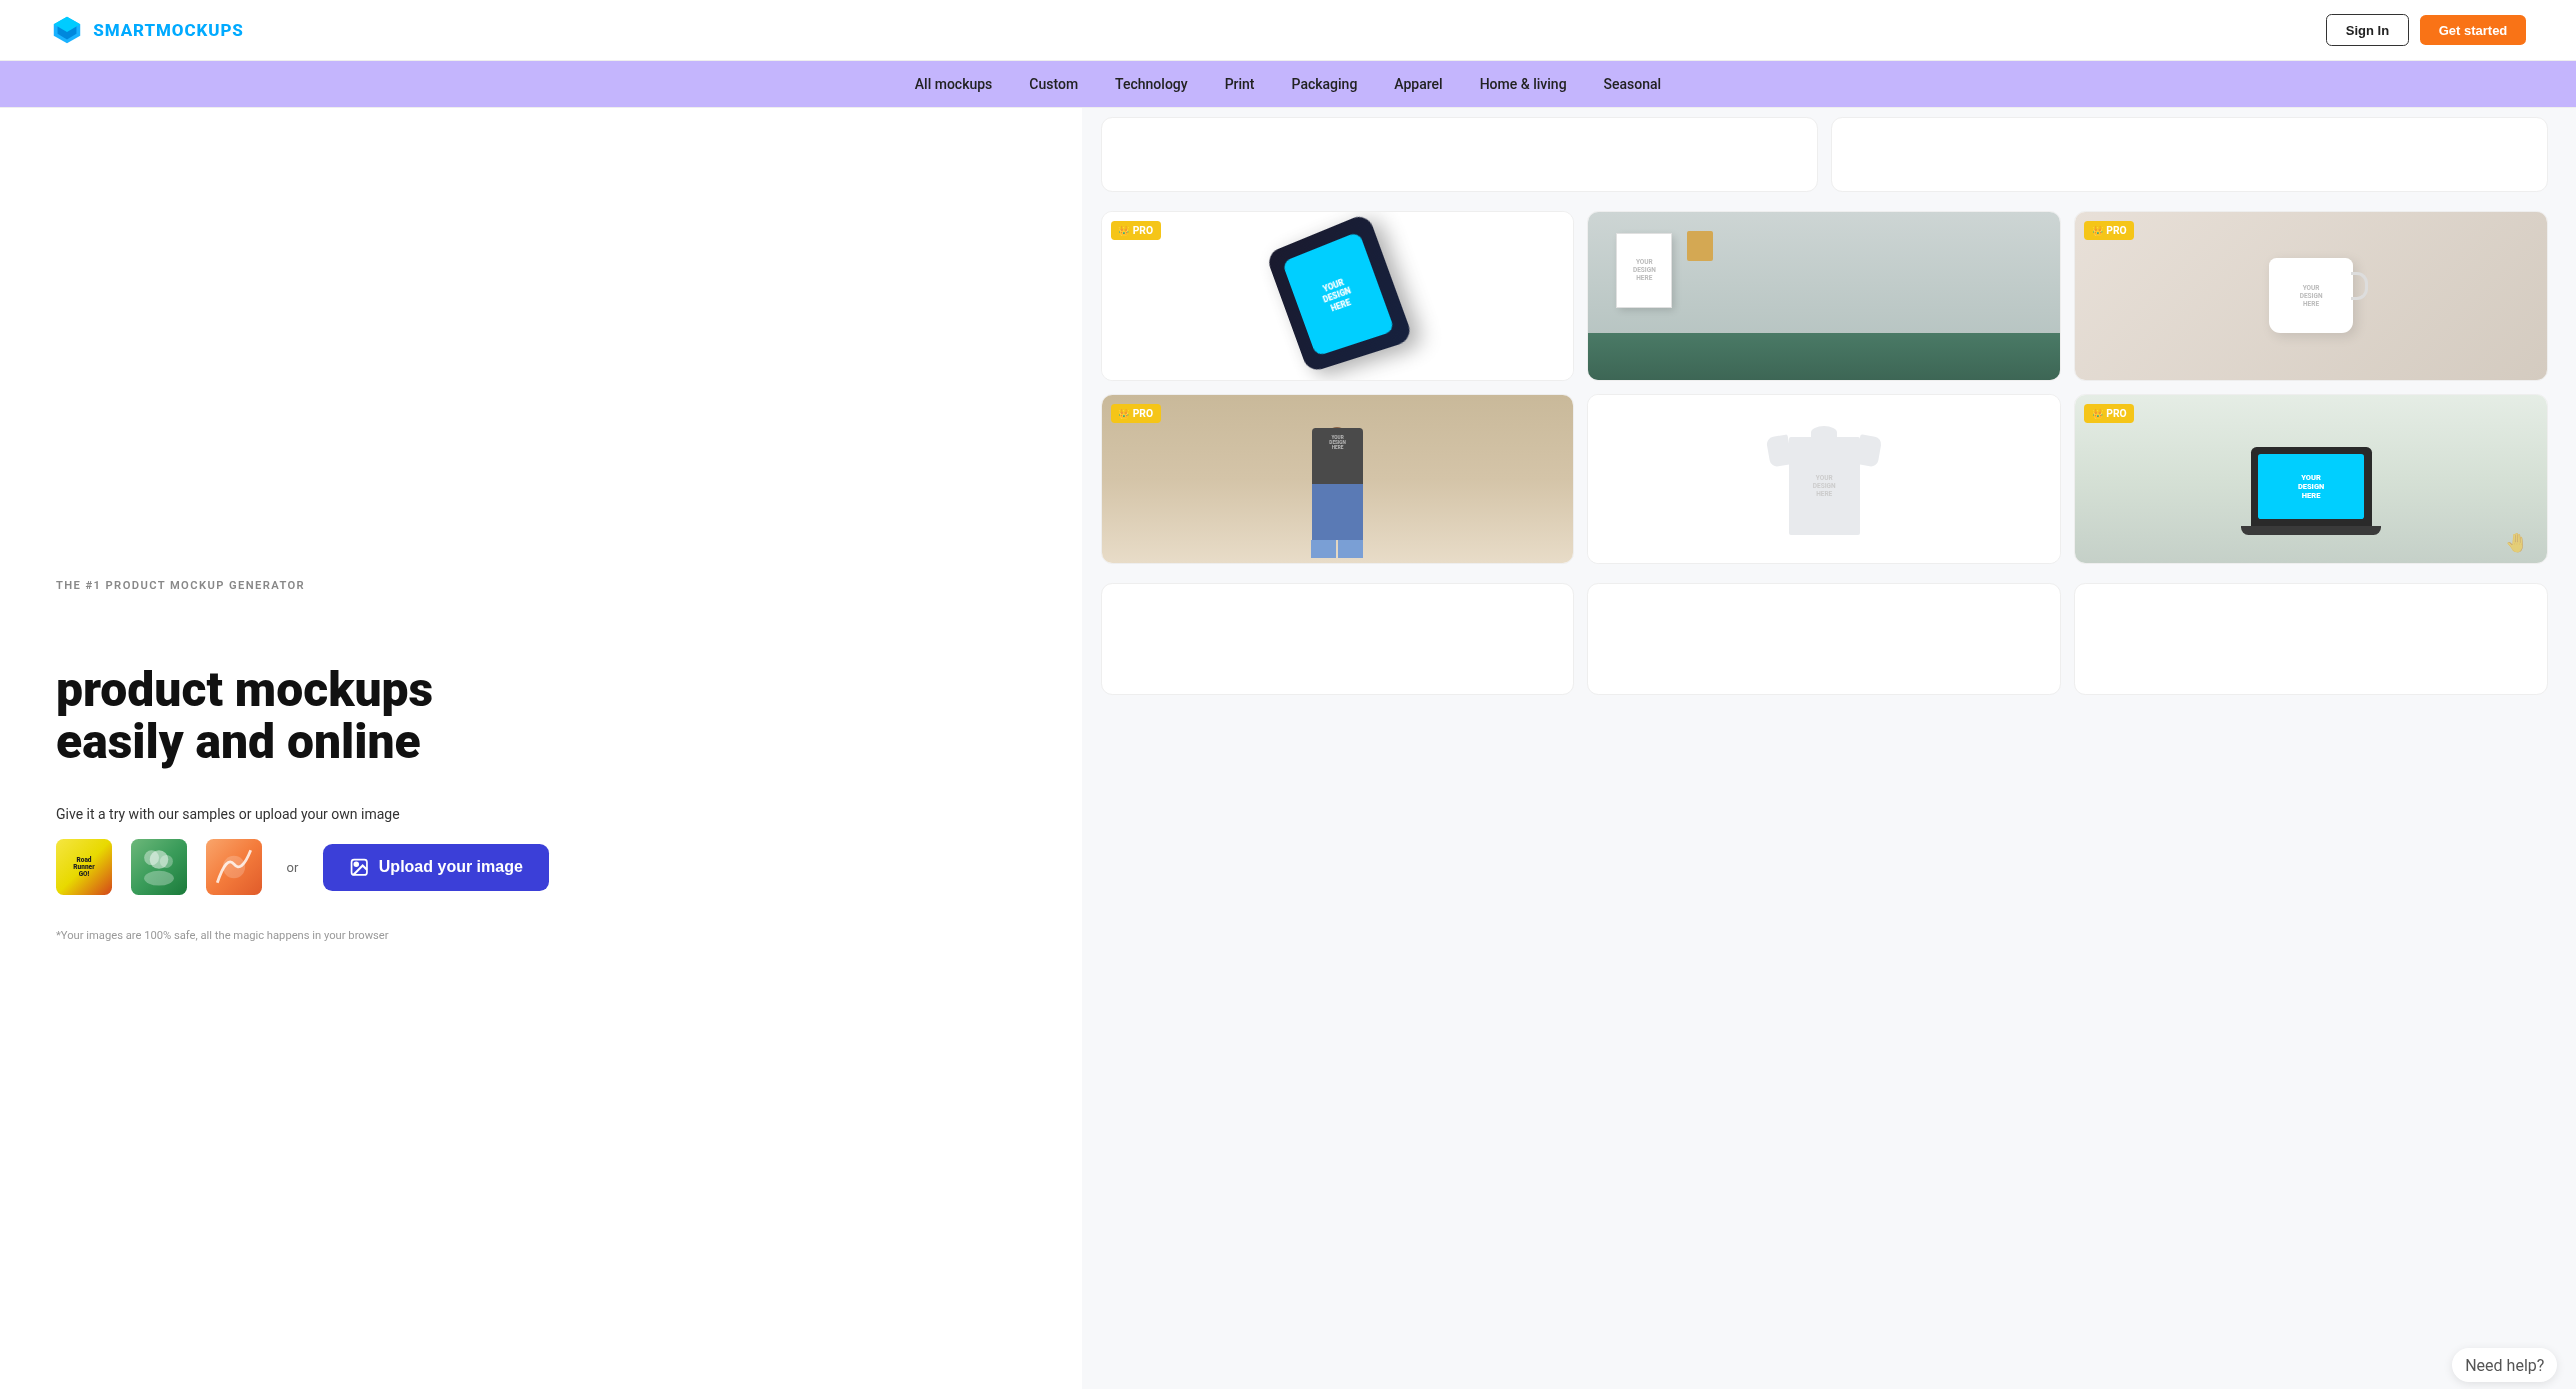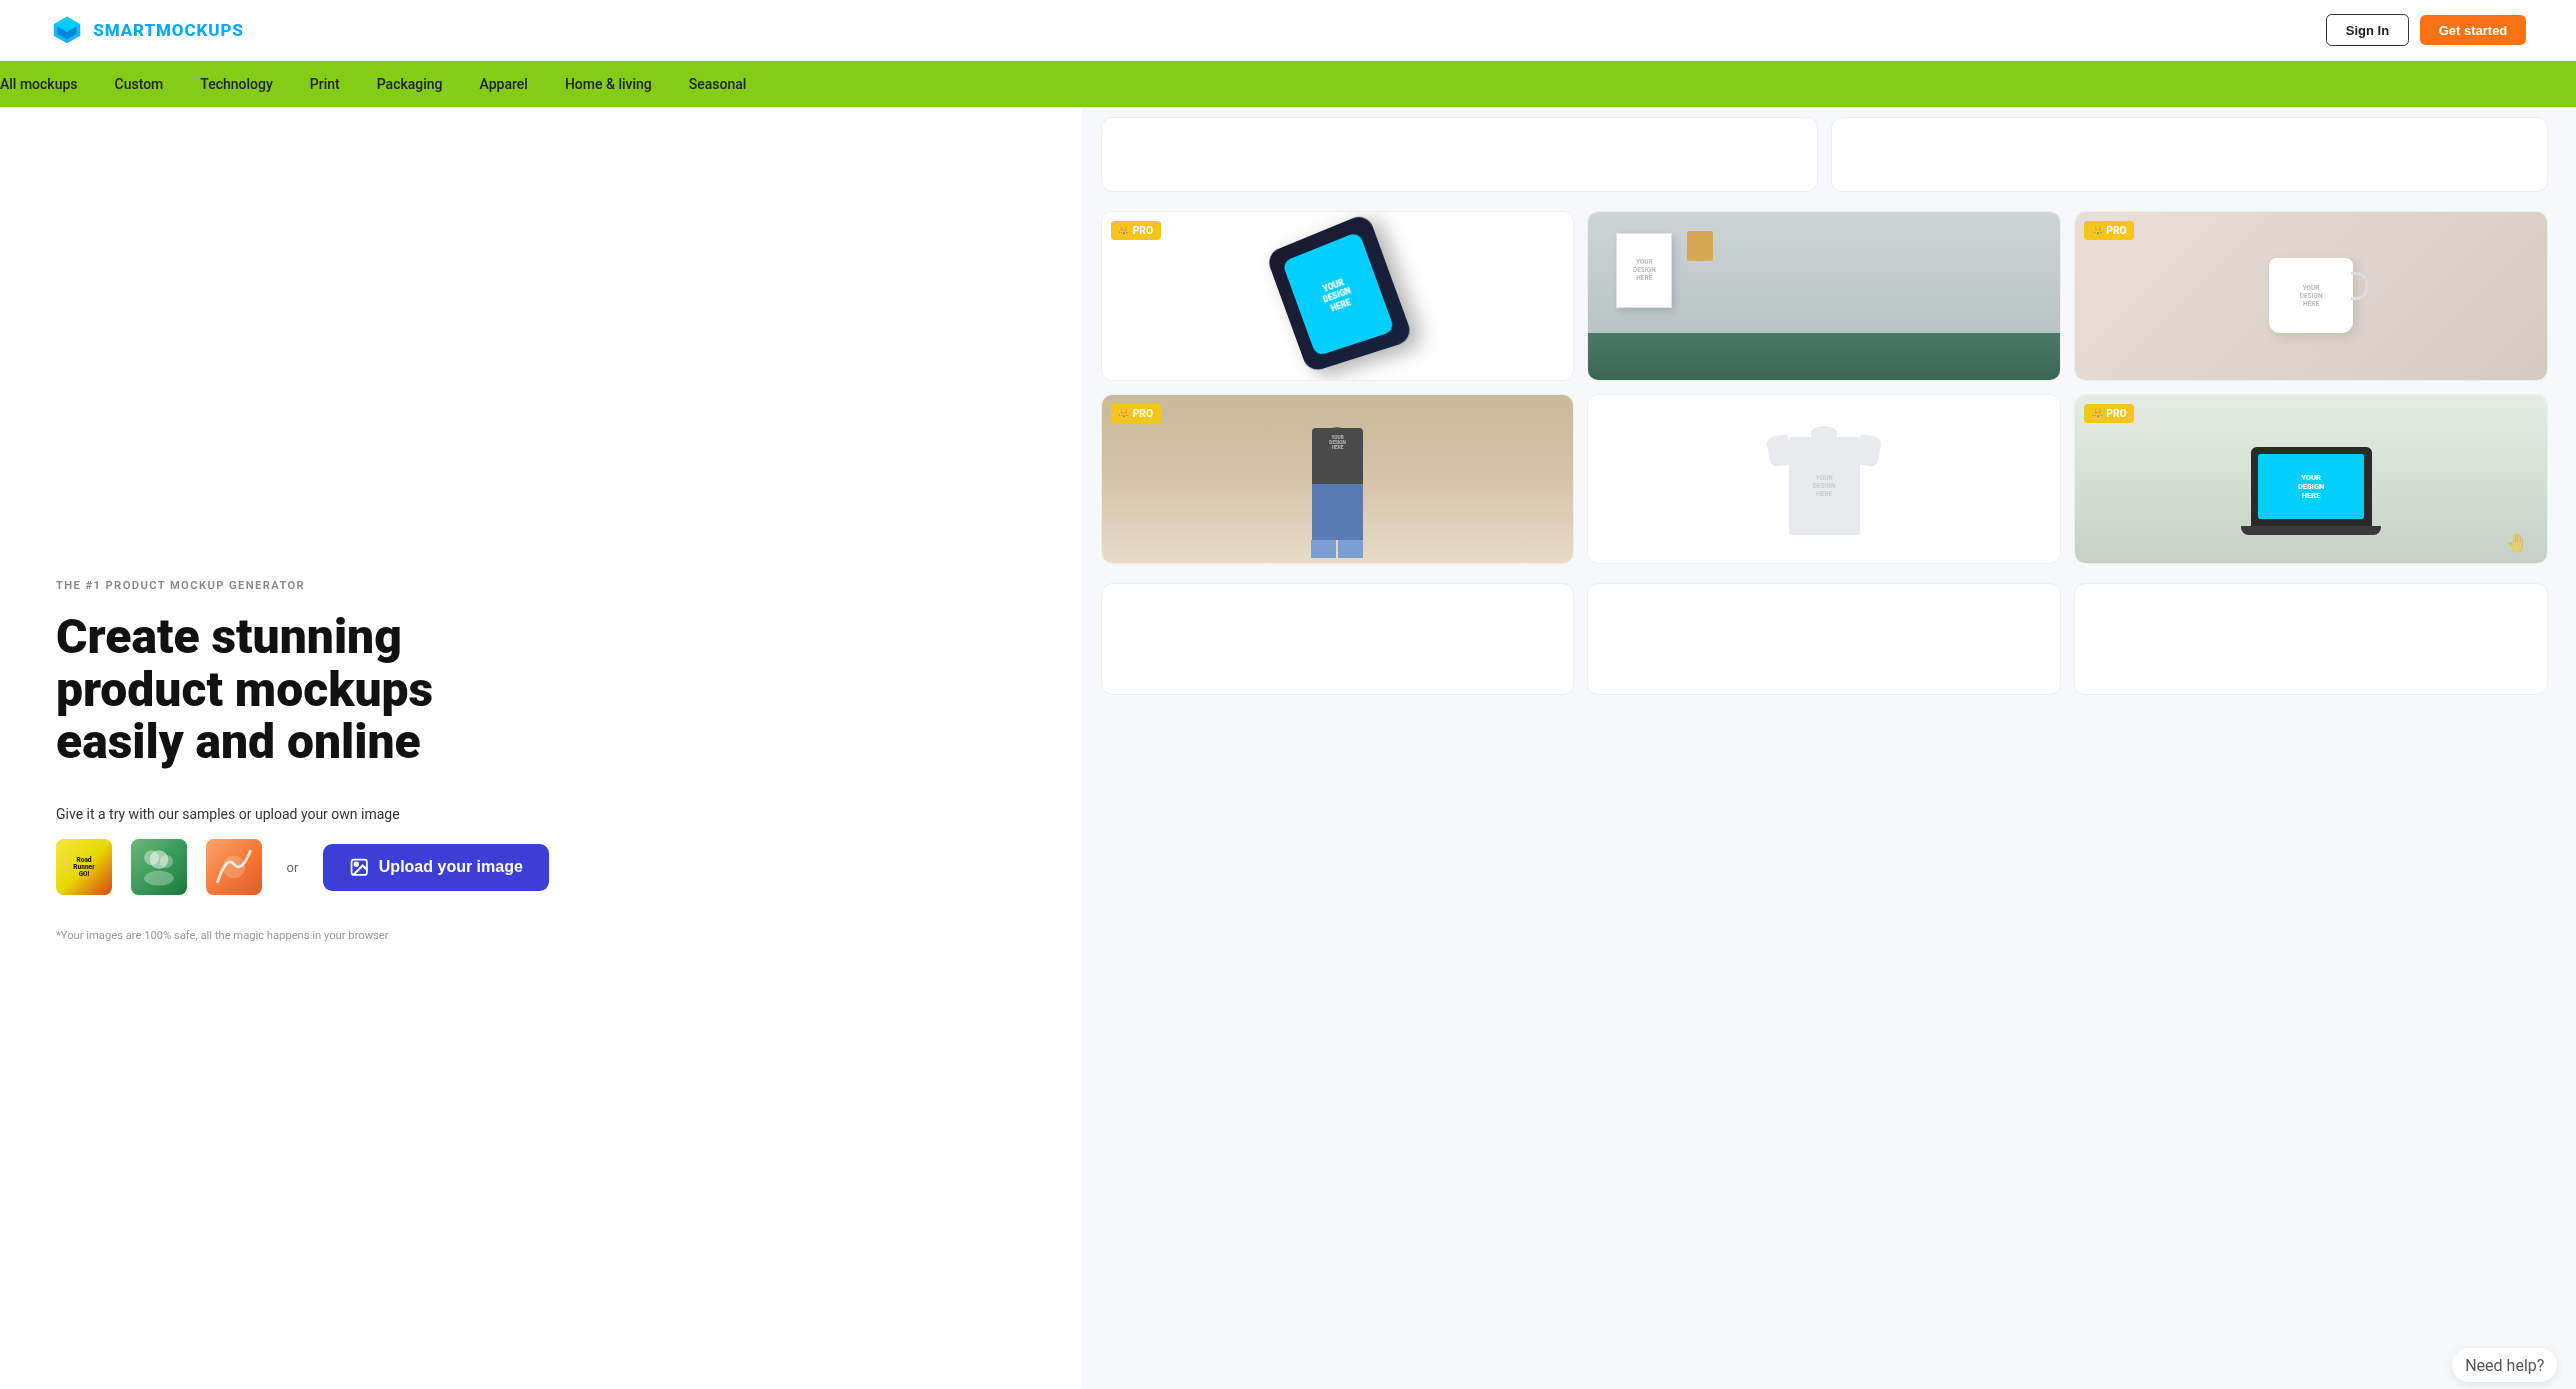--- a/index.html
+++ b/index.html
@@ -56,25 +56,25 @@
       border-radius: 5.6px;
       font-size: 13px;
       font-weight: 700;
       color: #fff;
       cursor: pointer;
     }
 
     
     .nav {
       display: flex;
-      justify-content: flex-start;
+      justify-content: center;
       gap: 37px;
       padding: 15px 0;
       border-bottom: 0.9px solid #eee;
-      background: #84cc16;
+      background: #c4b5fd;
     }
     .nav-item {
       font-size: 14px;
       font-weight: 500;
       color: #222;
       cursor: pointer;
       text-decoration: none;
     }
 
     
@@ -375,21 +375,21 @@
   <a class="nav-item" href="#">Apparel</a>
   <a class="nav-item" href="#">Home &amp; living</a>
   <a class="nav-item" href="#">Seasonal</a>
 </nav>
 
 <div class="main">
 
   <section class="hero">
     <p class="hero-subtitle">THE #1 PRODUCT MOCKUP GENERATOR</p>
     <h1 class="hero-title">
-      <span>Create stunning</span><br>
+      <br>
       <span>product mockups</span><br>
       <span>easily and online</span>
     </h1>
     <p class="hero-try-text">Give it a try with our samples or upload your own image</p>
     <div class="hero-samples-row">
       <div class="sample-thumb thumb-1">
         <span style="font-size:6.5px;font-weight:900;line-height:1.1;">Road<br>Runner<br>GO!</span>
       </div>
       <div class="sample-thumb thumb-2">
         <svg width="52" height="52" viewBox="0 0 56 56">

